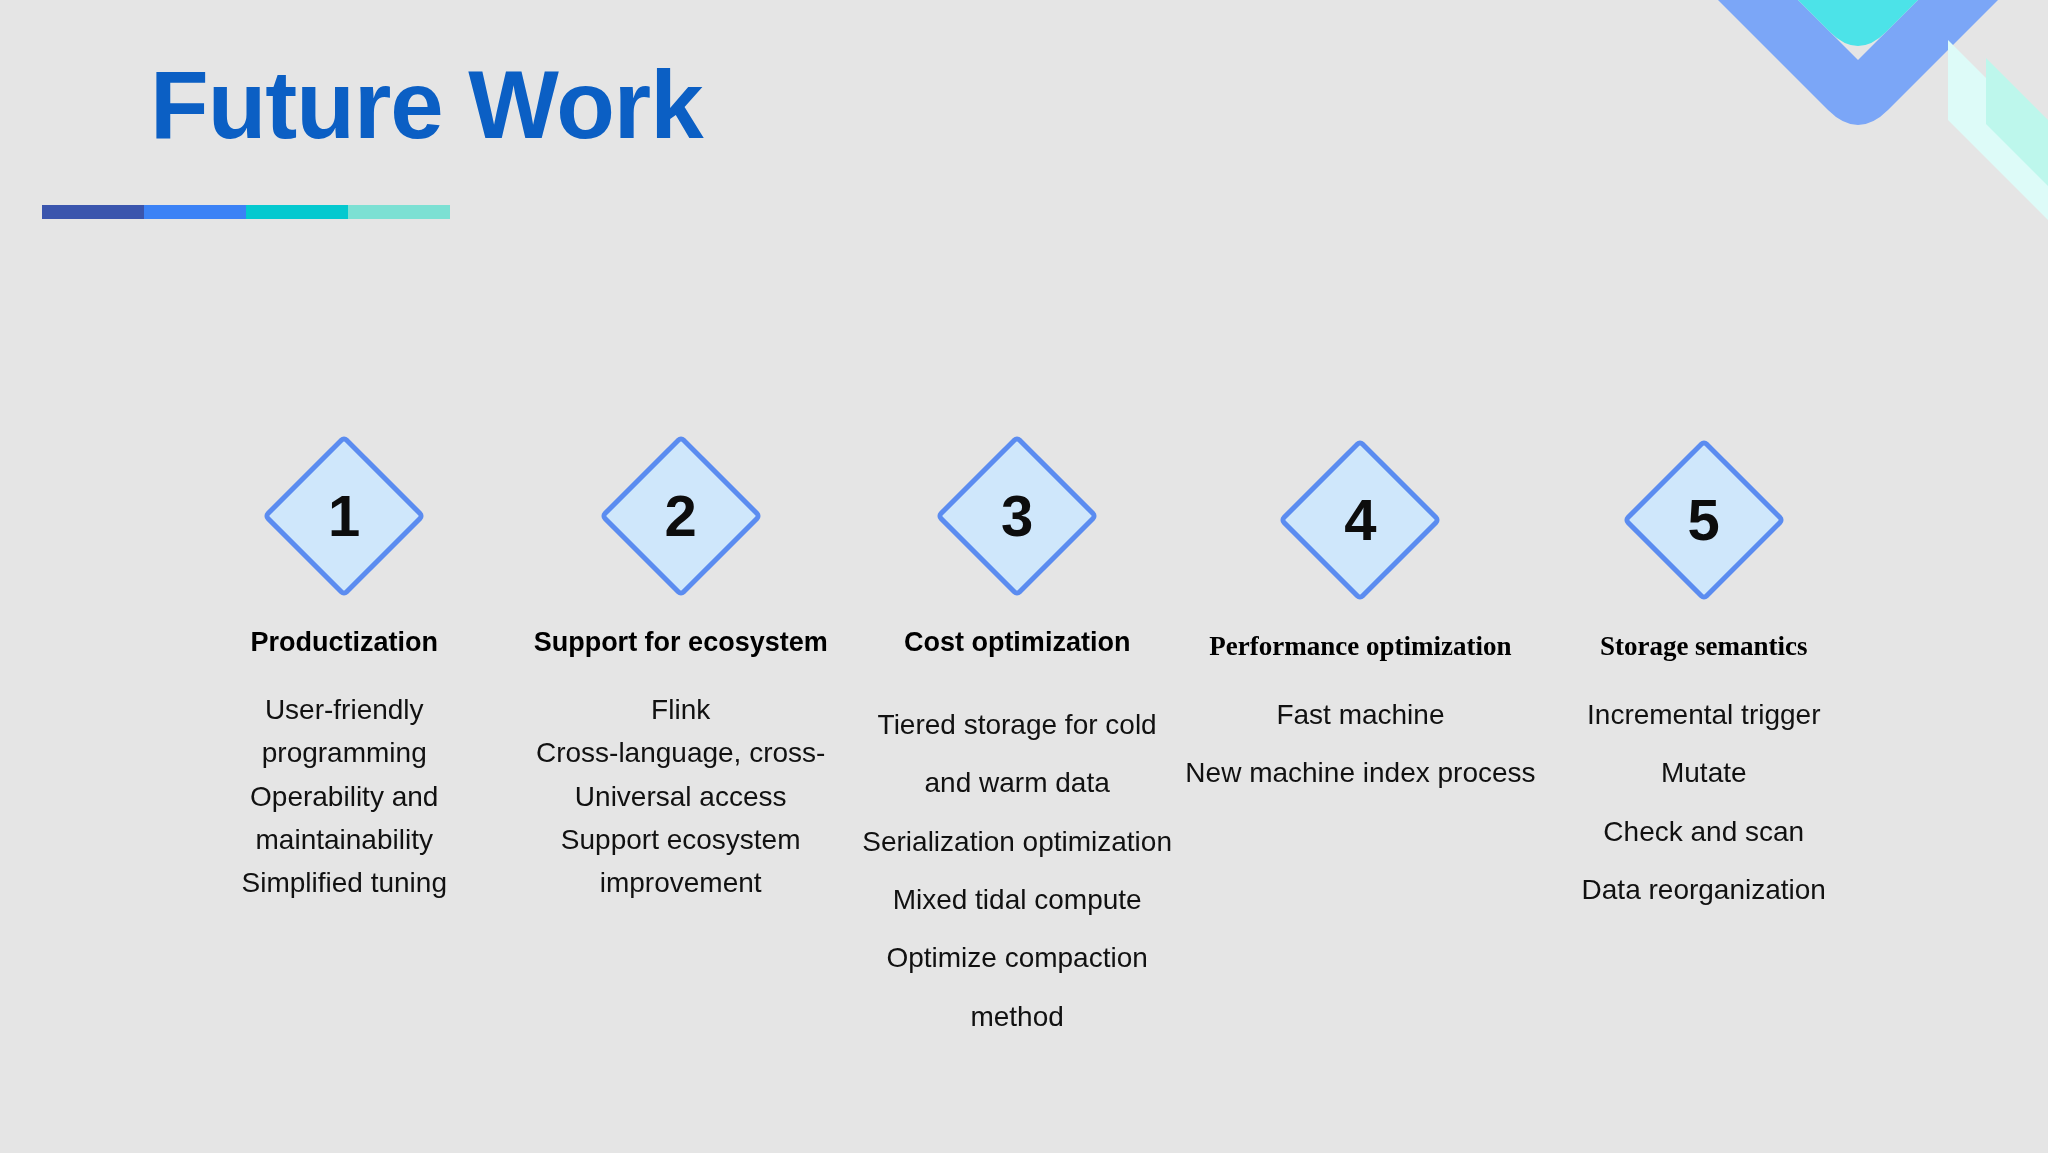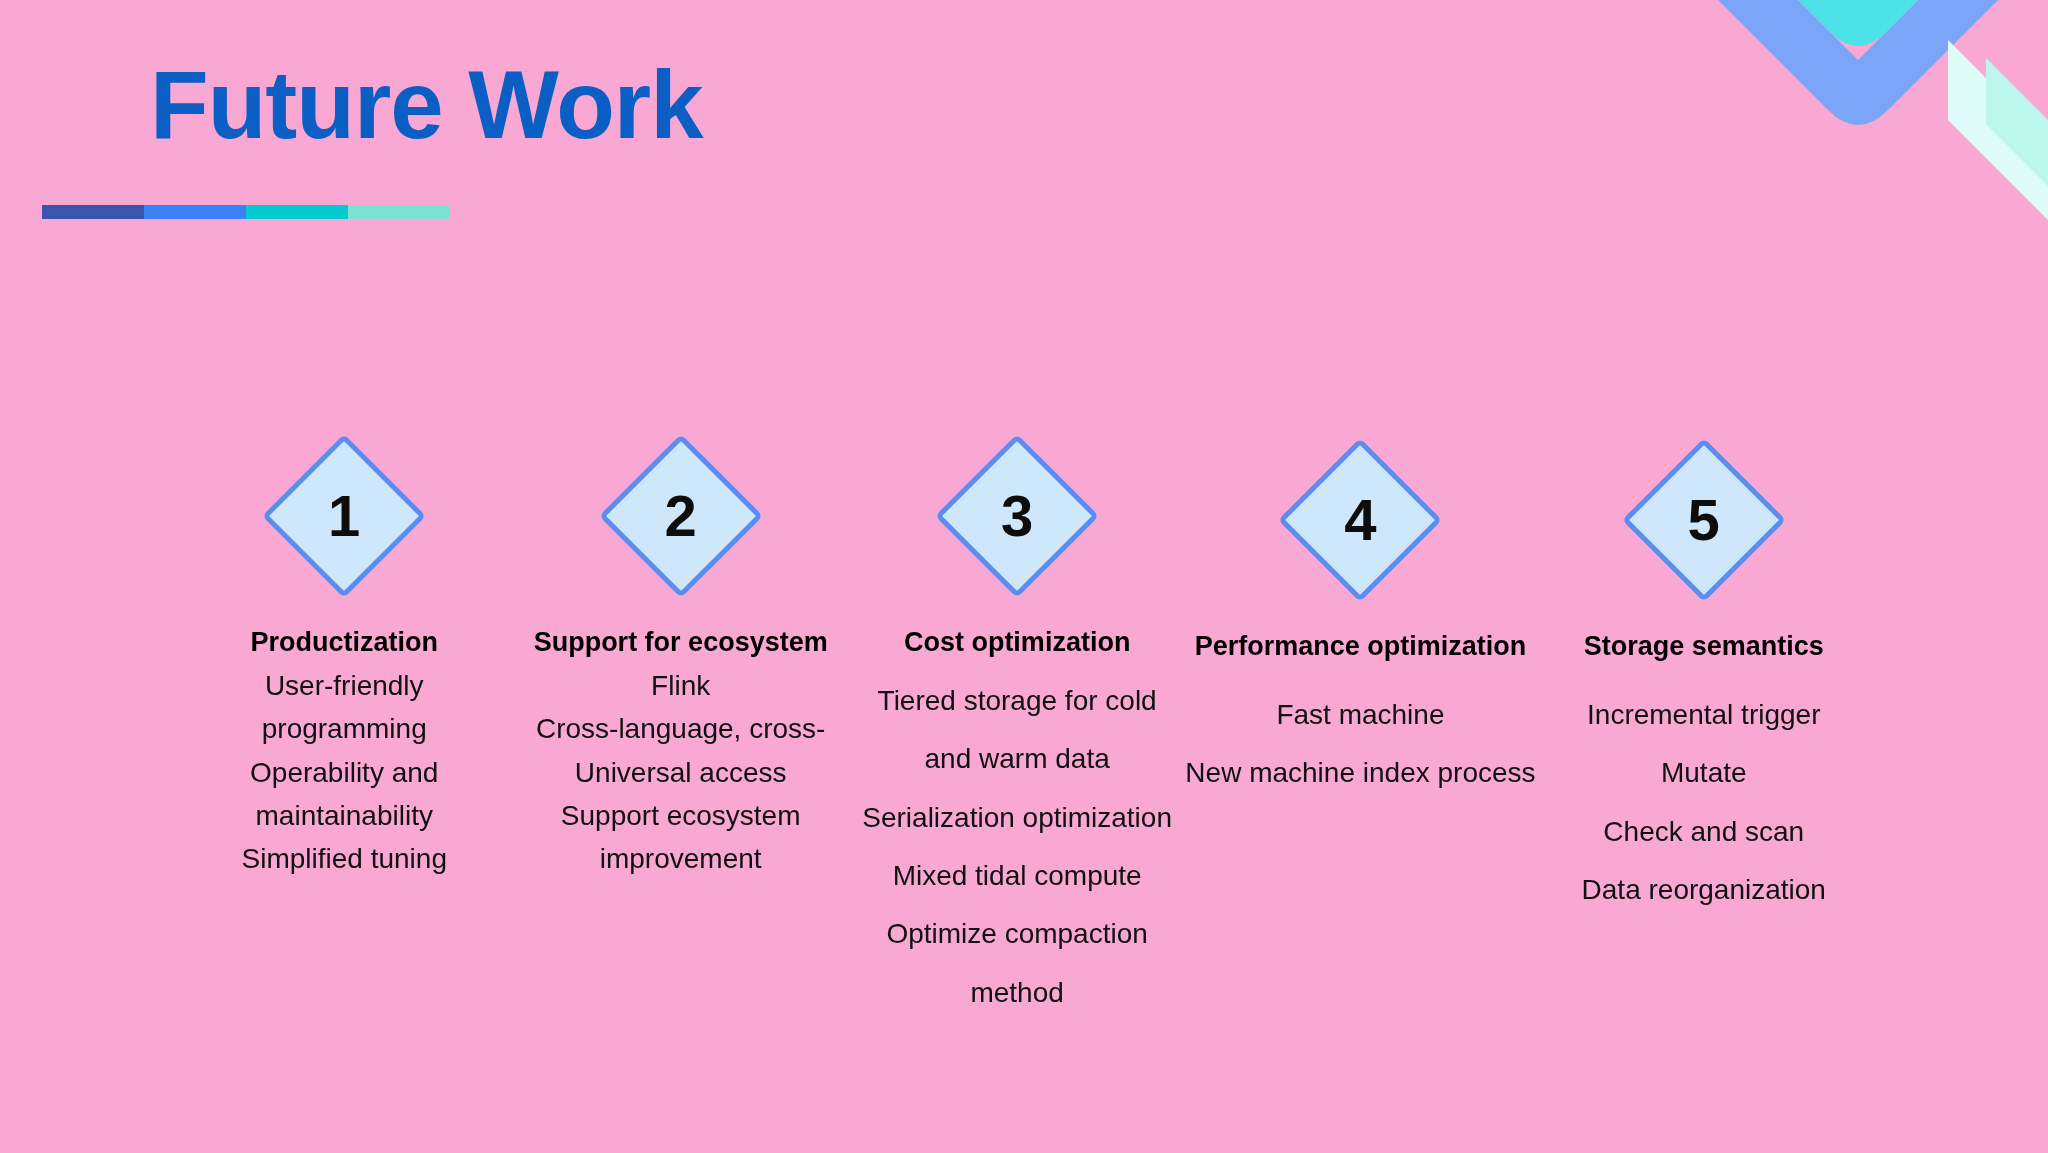--- a/index.html
+++ b/index.html
@@ -7,21 +7,21 @@
     padding: 0;
     background: #ffffff;
   }
   body {
     font-family: "Liberation Sans", sans-serif;
   }
   #slide {
     position: relative;
     width: 2048px;
     height: 1153px;
-    background: #f9a8d4;
+    background: #e5e5e5;
     overflow: hidden;
   }
 
   
   .corner-decor {
     position: absolute;
     top: 0;
     right: 0;
     width: 520px;
     height: 400px;
@@ -102,37 +102,37 @@
     color: #0d0d0d;
     line-height: 1;
   }
   .col-heading {
     font-size: 27px;
     font-weight: bold;
     color: #000000;
     text-align: center;
     line-height: 1.25;
     white-space: nowrap;
-    margin-bottom: 4px;
+    margin-bottom: 28px;
   }
   .col-items {
     display: flex;
     flex-direction: column;
     align-items: center;
     width: 100%;
   }
   .col-item {
     font-size: 28px;
     color: #111111;
     text-align: center;
     line-height: 1.55;
     width: 100%;
   }
   .col.shift-down .diamond-wrap { margin-top: 4px; }
-  .col.shift-down .col-heading { margin-bottom: 14px; }
+  .col.shift-down .col-heading { margin-bottom: 14px; font-family: Liberation Serif, serif; }
   .col-wide .col-item { white-space: nowrap; margin-top: 15px; }
 </style>
 </head>
 <body>
 
 <div id="slide">
 
   <svg class="corner-decor" viewBox="0 0 520 400">
     <path d="M150 -120 L330 60 L510 -120 L510 -40 L360 110 Q330 140 300 110 L150 -40 Z" fill="#7ba6f7"></path>
     <path d="M190 -150 L330 -10 L470 -150 L470 -80 L358 32 Q330 60 302 32 L190 -80 Z" fill="#4ce3e8"></path>

